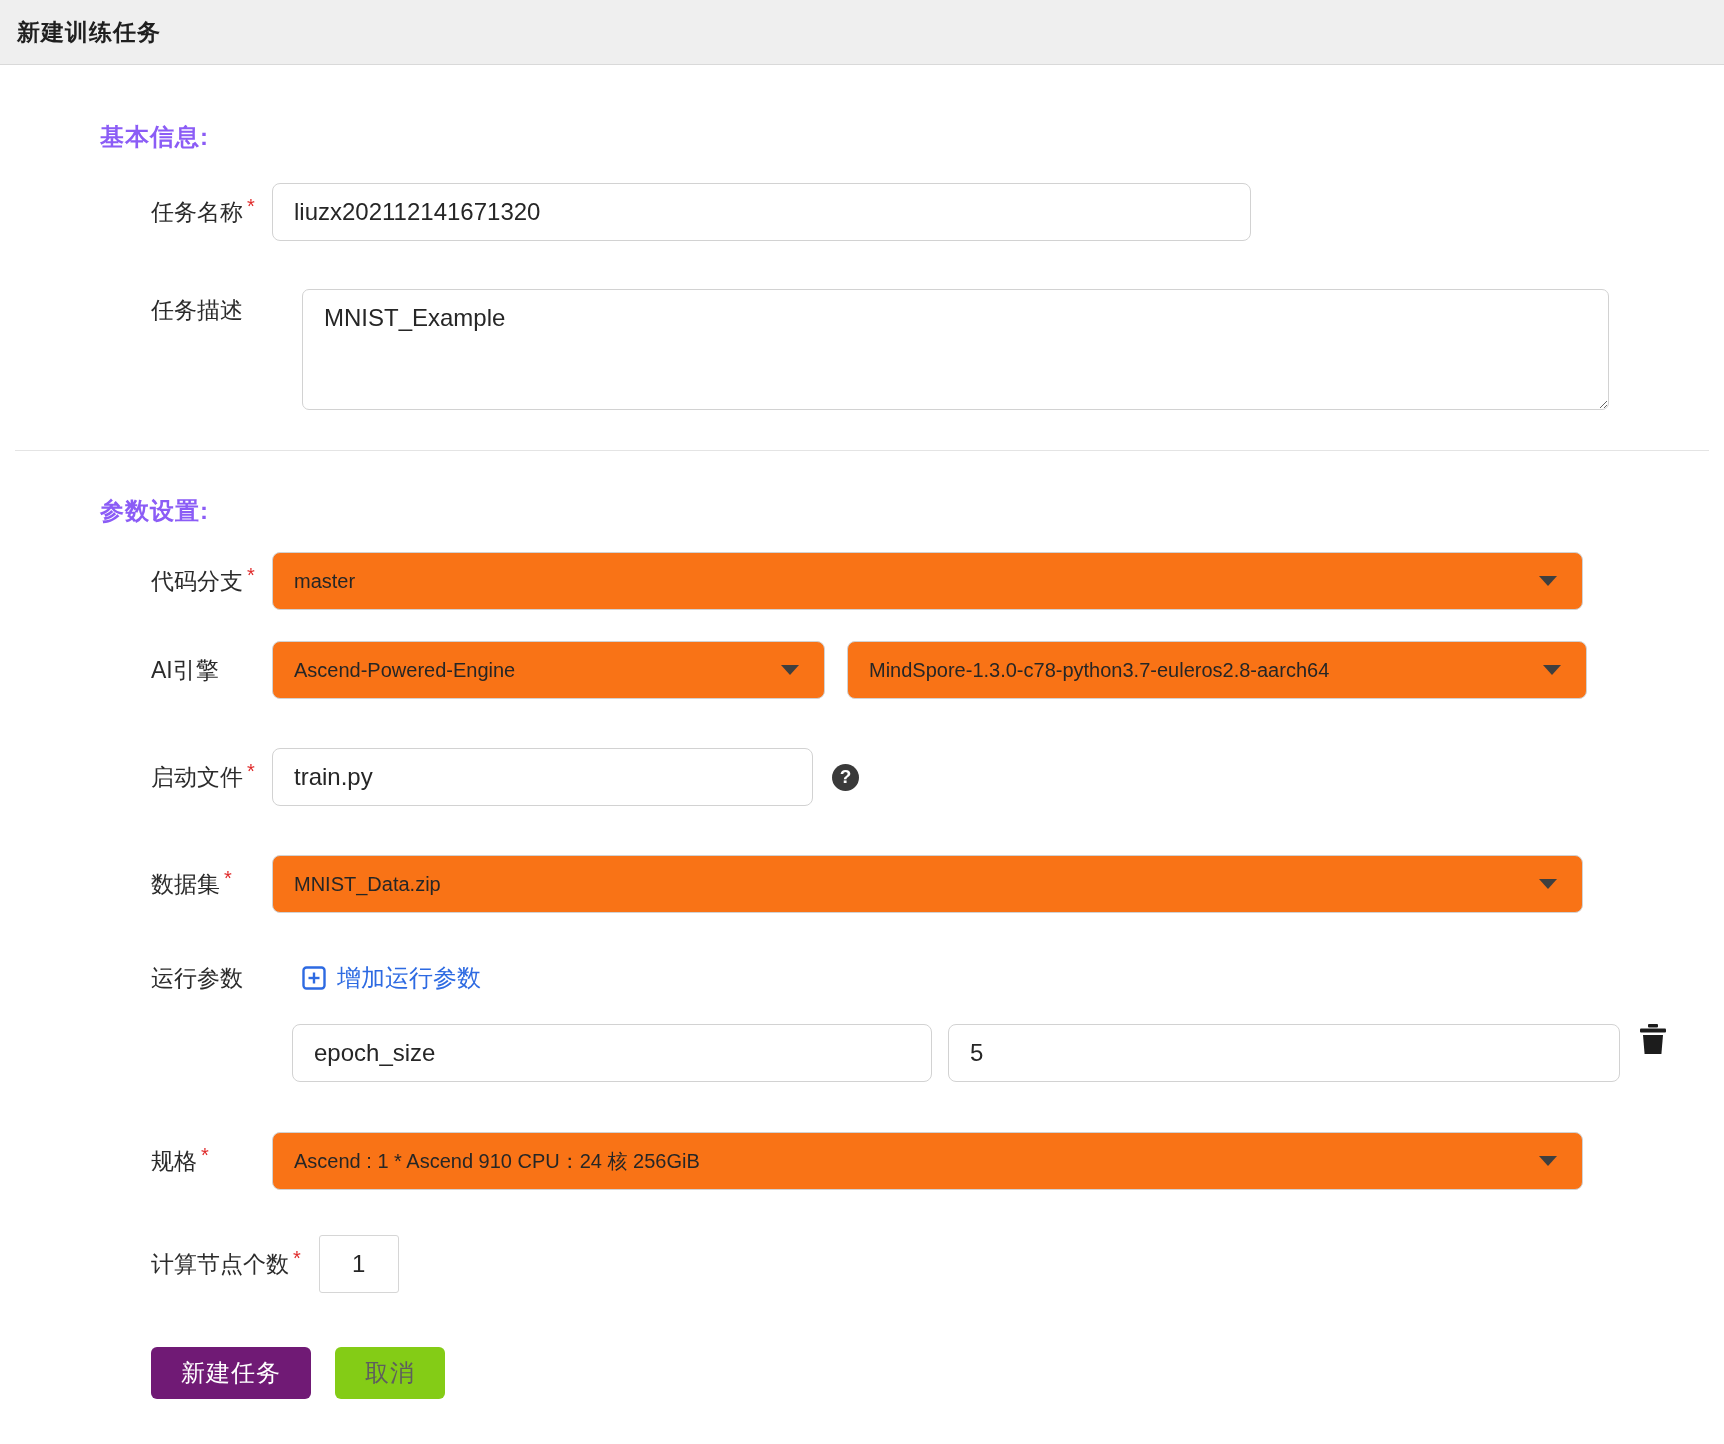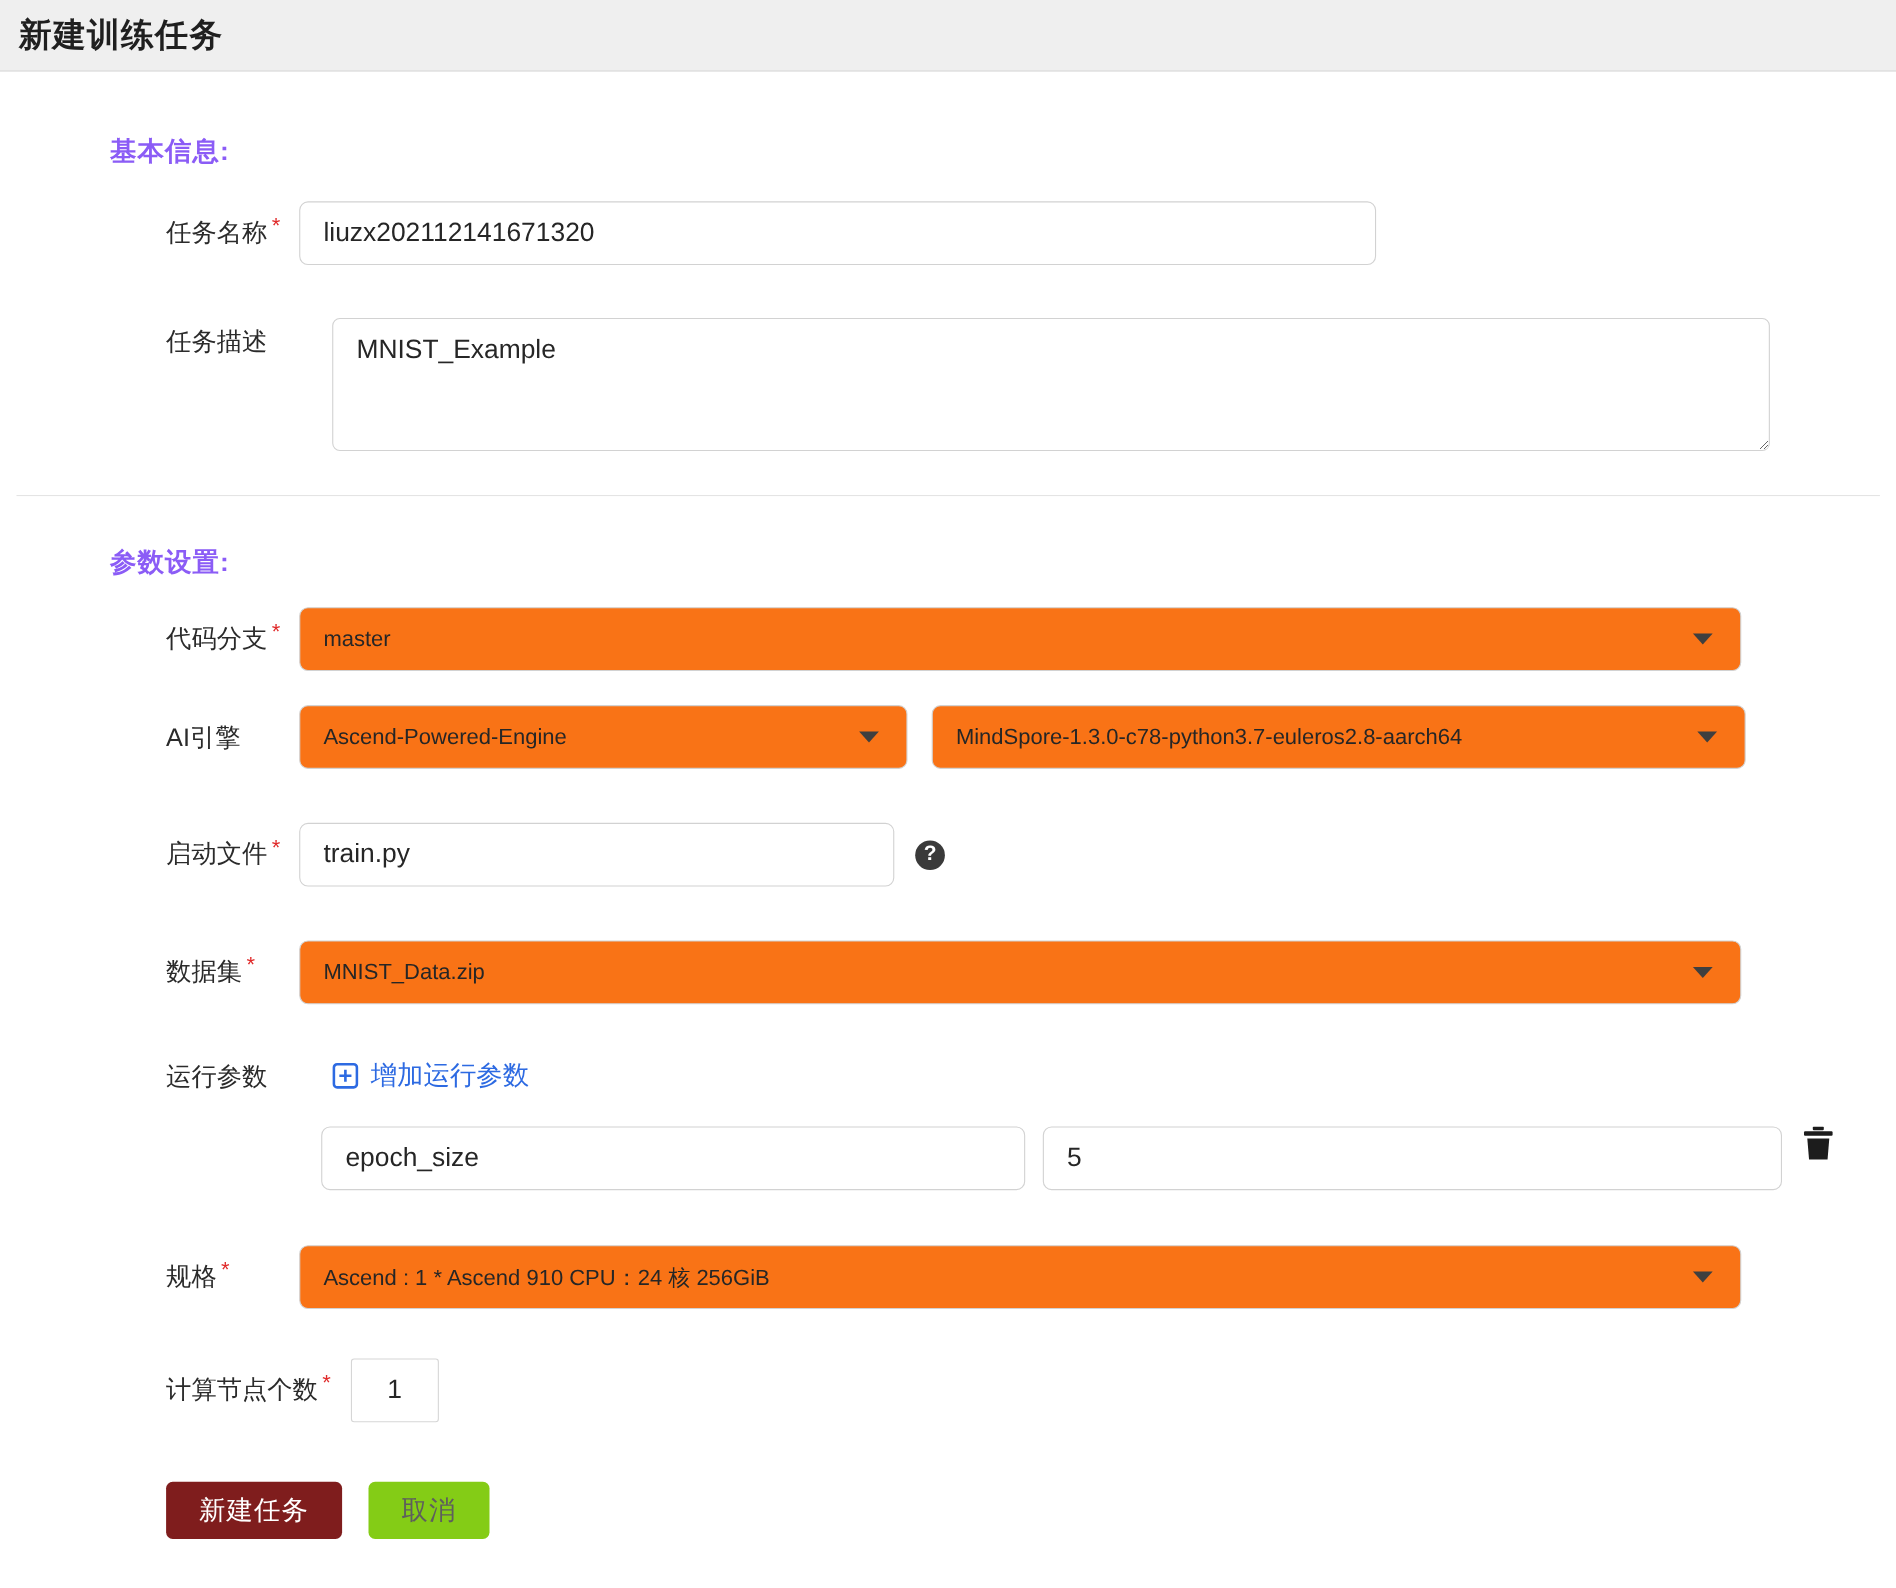--- a/index.html
+++ b/index.html
@@ -6,21 +6,21 @@
   html,body { background:#fff; }
   body {
     width:1724px; height:1444px;
     font-family:"Liberation Sans", sans-serif;
     color:#262626; overflow:hidden; position:relative;
   }
   .page-header {
     height:65px; background:#efefef; border-bottom:1px solid #d9d9d9;
     display:flex; align-items:center; padding-left:17px;
   }
-  .page-header h1 { font-size:30px; font-weight:700; color:#1f1f1f; letter-spacing:1px;text-align:right; }
+  .page-header h1 { font-size:23px; font-weight:700; color:#1f1f1f; letter-spacing:1px;text-align:right; }
 
   .section-heading { font-size:24px; font-weight:700; color:#8b5cf6; margin-left:100px; letter-spacing:1px; }
   .heading-basic  { margin-top:56px; margin-bottom:30px; }
   .heading-params { margin-top:44px; margin-bottom:25px; }
 
   .divider { height:1px; background:#e4e4e4; margin:40px 15px 0 15px; }
 
   .form-row { display:flex; align-items:center; margin-left:151px; margin-bottom:48px; }
   .form-row.align-top { align-items:flex-start;gap:30px; }
   .label-cell { width:121px; flex-shrink:0; font-size:23px; color:#2b2b2b; line-height:30px; }
@@ -77,21 +77,21 @@
     width:80px; height:58px; border:1px solid #d6d6d6; border-radius:3px;
     font-size:24px; text-align:center; color:#262626; outline:none;
     font-family:"Liberation Sans", sans-serif;
   }
 
   .btn-row { display:flex; margin-left:151px; margin-top:0; margin-bottom:0; }
   .btn {
     height:52px; border:none; border-radius:6px; font-size:24px; cursor:pointer;
     font-family:"Liberation Sans", sans-serif; letter-spacing:1px;
   }
-  .btn-submit { width:160px; background:#7f1d1d; color:#fff; }
+  .btn-submit { width:160px; background:#701a75; color:#fff; }
   .btn-cancel { width:110px; background:#84cc16; color:#5e5e5e; margin-left:24px; }
 </style>
 </head>
 <body>
 
 <div class="page-header">
   <h1>新建训练任务</h1>
 </div>
 
 <main>

